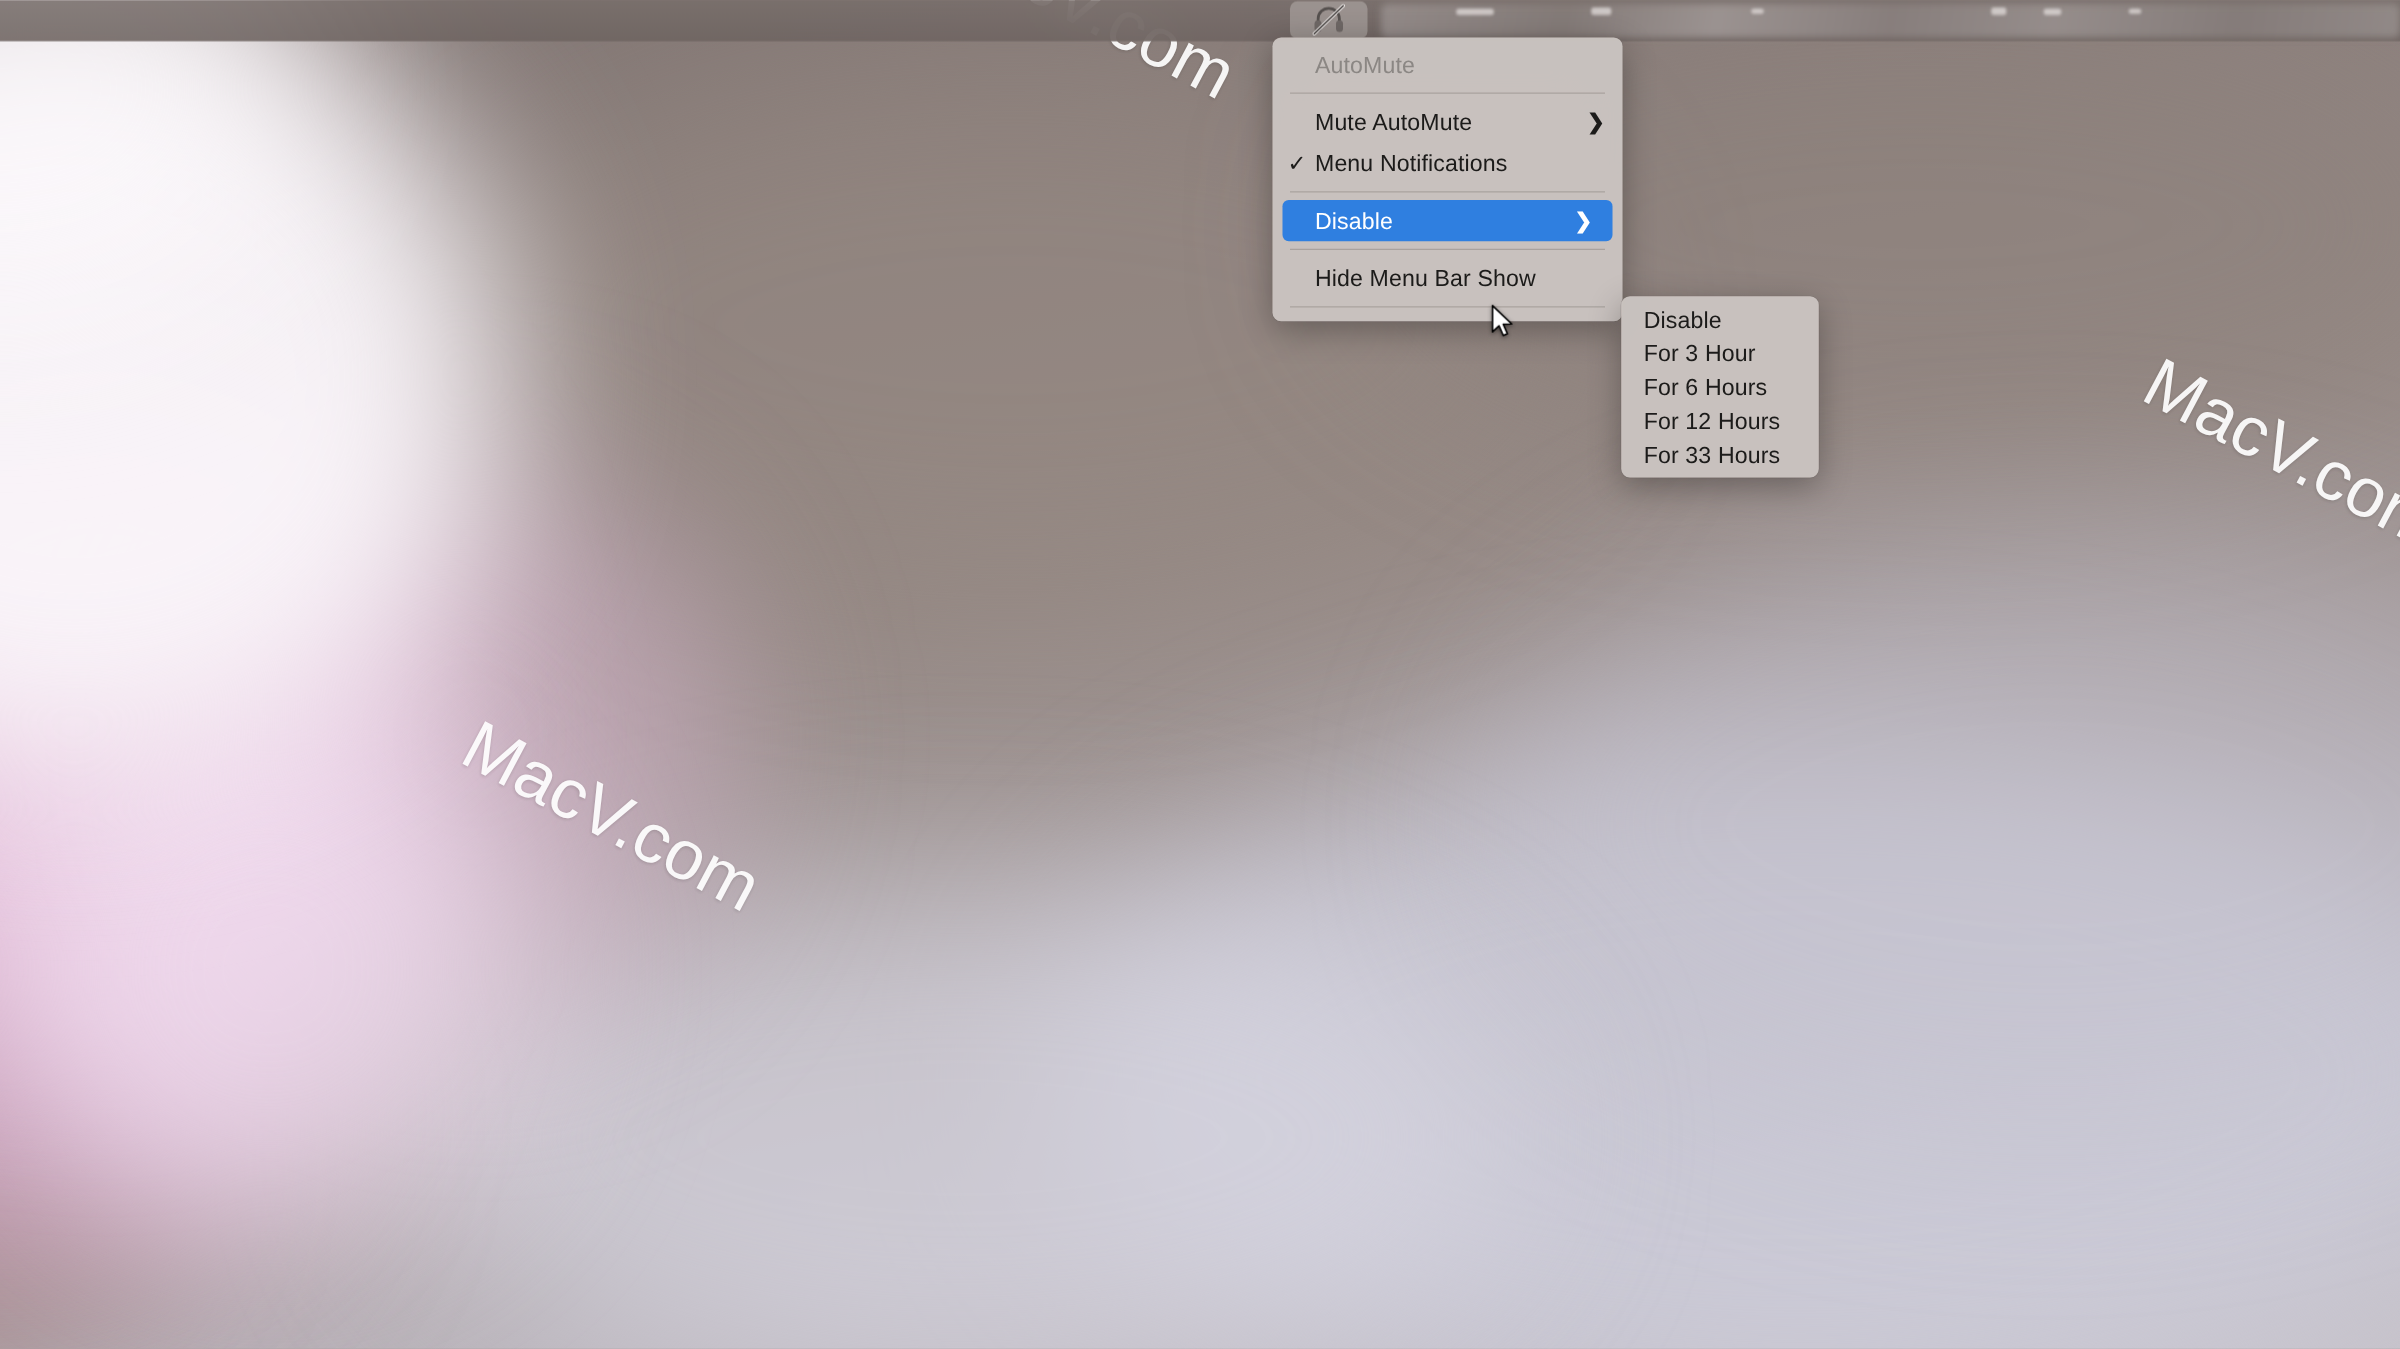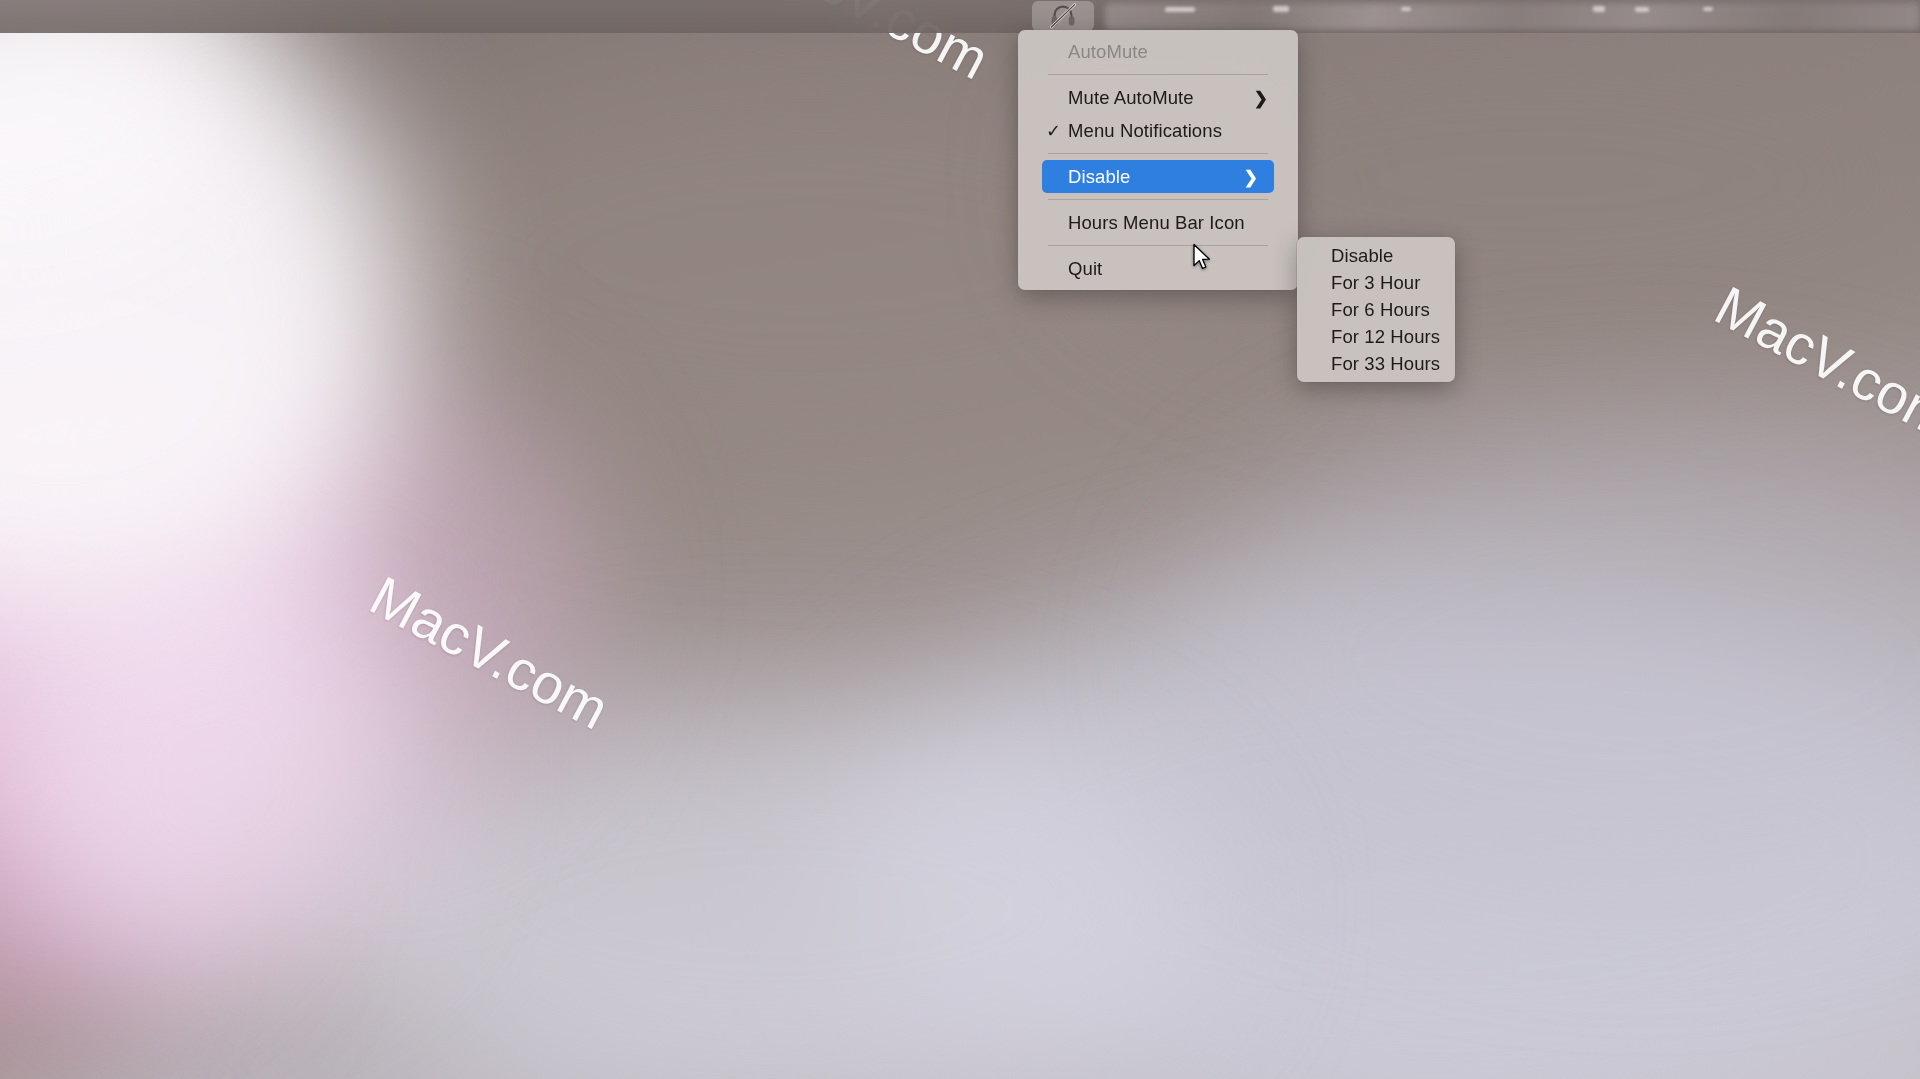--- a/index.html
+++ b/index.html
@@ -84,21 +84,21 @@
     display:flex; align-items:center; justify-content:center;
   }
   #menubar-icon-button svg { display:block; }
 
   
   .menu {
     position:absolute;
     background:rgba(201,195,192,.97);
     border-radius:7px;
     box-shadow:0 7px 26px rgba(0,0,0,.30), 0 0 0 .5px rgba(120,112,110,.42);
-    padding:5px 16px;
+    padding:5px 0;
     backdrop-filter:blur(24px) saturate(140%);
   }
   #main-menu { left:1018px; top:30px; width:280px; }
   #submenu   { left:1297px; top:237px; width:158px; }
 
   .menu-item {
     position:relative;
     height:33px;
     display:flex; align-items:center;
     padding:0 12px 0 34px;
@@ -222,29 +222,26 @@
 
 
   <div class="menu-item highlight">
     <span>Disable</span>
     <span class="submenu-arrow">❯</span>
   </div>
 
   <div class="menu-separator"></div>
 
   <div class="menu-item">
-    <span>Hours Menu Bar Icon</span>
-  </div>
-
-
-  <div class="menu-separator"></div>
-
-  <div class="menu-item">
-    <span>Quit</span>
-  </div>
+    <span>Hide Menu Bar Show</span>
+  </div>
+
+
+  <div class="menu-separator"></div>
+
 </div>
 
 <div class="menu" id="submenu">
   <div class="menu-item">
     <span>Disable</span>
   </div>
   <div class="menu-item">
     <span>For 3 Hour</span>
   </div>
   <div class="menu-item">

